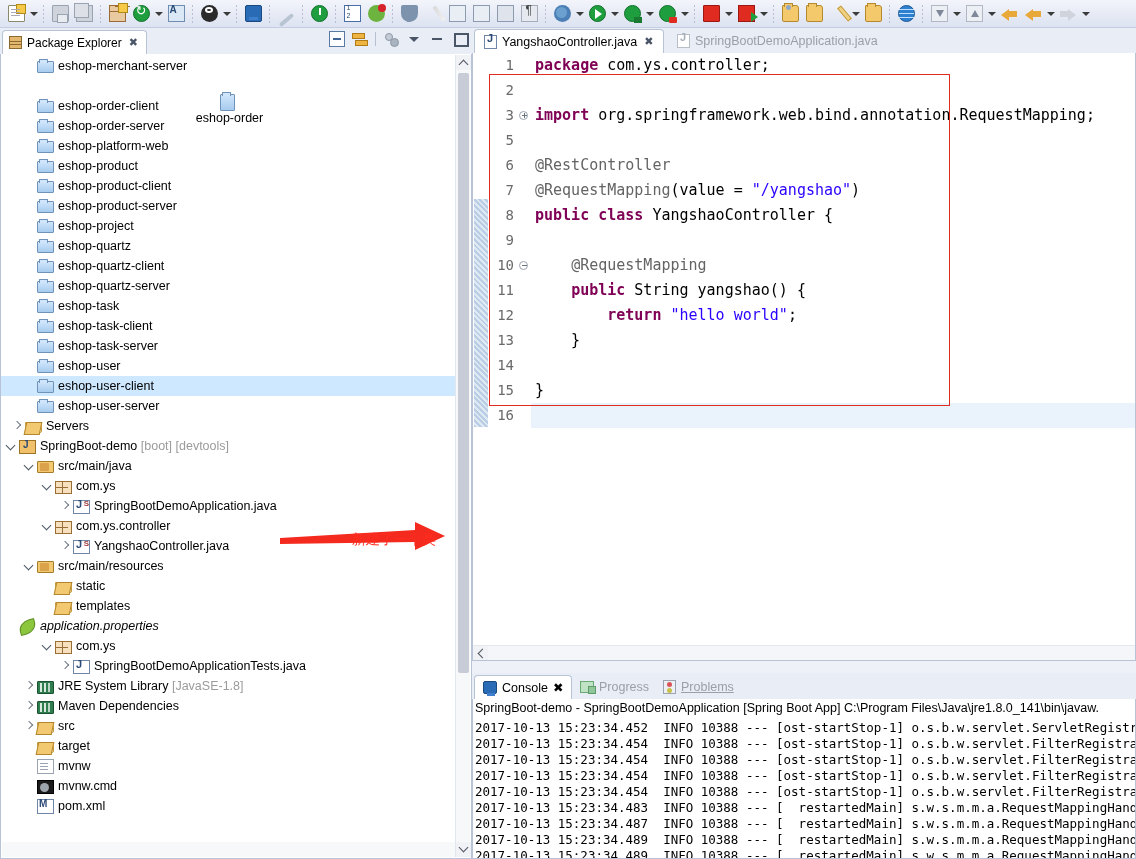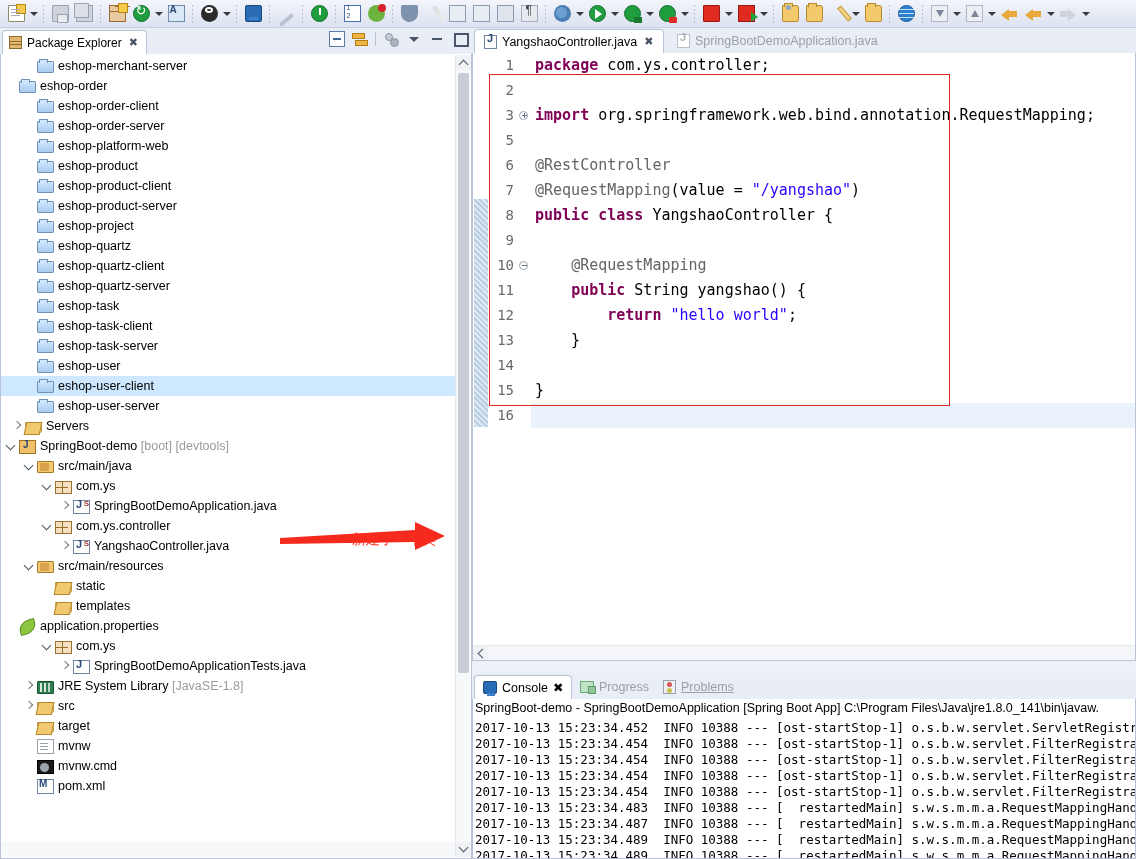--- a/index.html
+++ b/index.html
@@ -391,21 +391,21 @@
         <span class="vt vt-max"></span>
       </div>
     </div>
     <div id="tree-wrap">
       <div id="tree">
           <div class="row" style="padding-left: 20px;">
             <span class="twisty"></span>
             <span class="ticon i-folder"></span>
             <span class="lbl">eshop-merchant-server</span>
           </div>
-          <div class="row" style="">
+          <div class="row" style=" flex-direction: column;">
             <span class="twisty"></span>
             <span class="ticon i-folder"></span>
             <span class="lbl">eshop-order</span>
           </div>
           <div class="row" style="padding-left: 20px;">
             <span class="twisty"></span>
             <span class="ticon i-folder"></span>
             <span class="lbl">eshop-order-client</span>
           </div>
           <div class="row" style="padding-left: 20px;">
@@ -526,39 +526,44 @@
           <div class="row" style="padding-left: 38px;">
             <span class="twisty"></span>
             <span class="ticon i-folderyellow"></span>
             <span class="lbl">static</span>
           </div>
           <div class="row" style="padding-left: 38px;">
             <span class="twisty"></span>
             <span class="ticon i-folderyellow"></span>
             <span class="lbl">templates</span>
           </div>
-          <div class="row" style="">
+          <div class="row" style=" font-style: italic;">
             <span class="twisty"></span>
             <span class="ticon i-leaf"></span>
             <span class="lbl">application.properties</span>
           </div>
           <div class="row" style="padding-left: 38px;">
             <span class="twisty expanded"></span>
             <span class="ticon i-package"></span>
             <span class="lbl">com.ys</span>
           </div>
           <div class="row" style="padding-left: 56px;">
             <span class="twisty collapsed"></span>
             <span class="ticon i-javafile"></span>
             <span class="lbl">SpringBootDemoApplicationTests.java</span>
           </div>
           <div class="row" style="padding-left: 20px;">
             <span class="twisty collapsed"></span>
             <span class="ticon i-library"></span>
             <span class="lbl">JRE System Library<span class="dim"> [JavaSE-1.8]</span></span>
+          </div>
+          <div class="row" style="padding-left: 20px;">
+            <span class="twisty collapsed"></span>
+            <span class="ticon i-library"></span>
+            <span class="lbl">Maven Dependencies</span>
           </div>
           <div class="row" style="padding-left: 20px; align-items: center;">
             <span class="twisty collapsed"></span>
             <span class="ticon i-folderyellow"></span>
             <span class="lbl">src</span>
           </div>
           <div class="row" style="padding-left: 20px;">
             <span class="twisty"></span>
             <span class="ticon i-folderyellow"></span>
             <span class="lbl">target</span>

